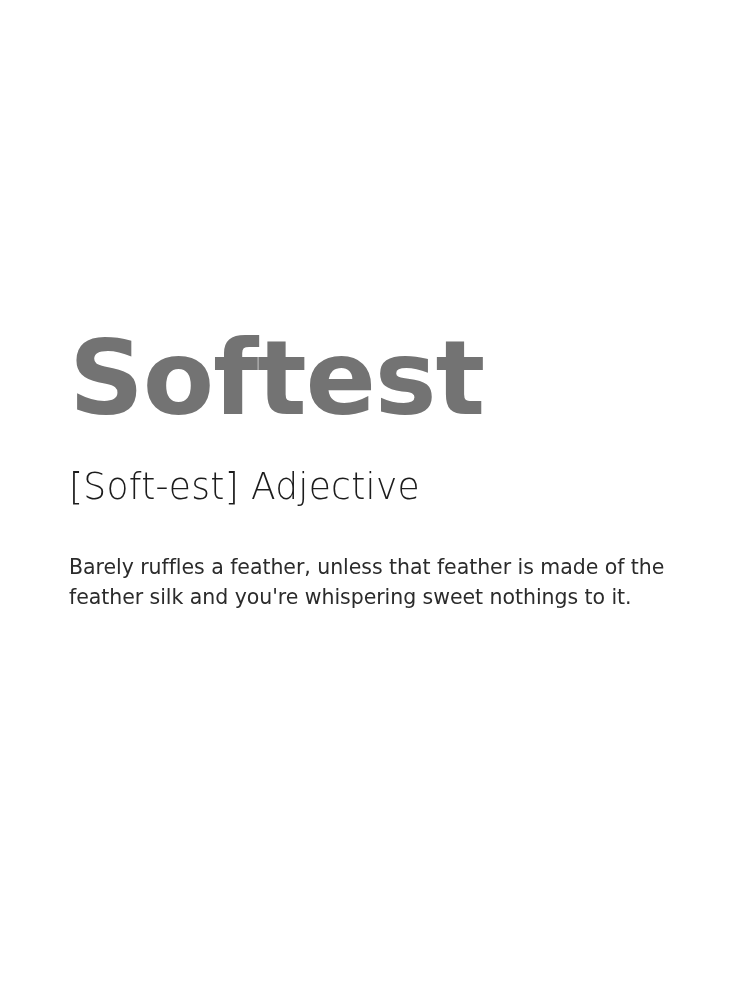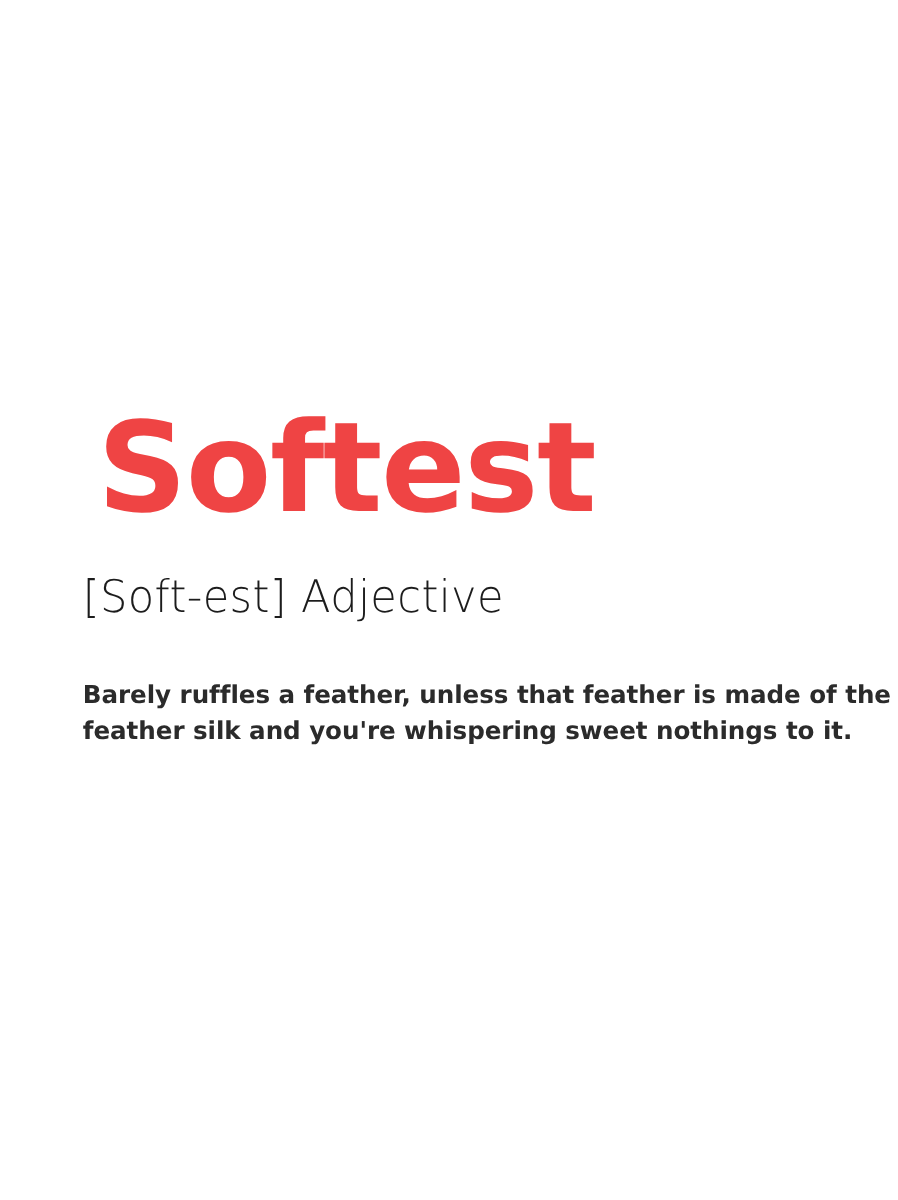--- a/index.html
+++ b/index.html
@@ -32,22 +32,22 @@
     width: 620px;
   }
 
   
   .headword {
     font-family: "DejaVu Sans", "Liberation Sans", sans-serif;
     font-size: 104px;
     font-weight: 700;
     line-height: 1.0;
     letter-spacing: -1.2px;
-    color: #ef4444;
-    margin: 12px;
+    color: #737373;
+    margin: 0;
     padding: 0;
     white-space: nowrap;
     -webkit-font-smoothing: antialiased;
   }
 
   
   .pronunciation {
     font-family: "DejaVu Sans", "Liberation Sans", sans-serif;
     font-size: 36px;
     font-weight: 300;
@@ -80,21 +80,20 @@
     color: #2b2b2b;
     margin: 0;
     padding: 0;
     margin-top: 48px;
     width: 600px;
   }
 
   .definition-text .def-line {
     display: block;
     white-space: nowrap;
-    font-weight: bold;
   }
 </style>
 </head>
 <body>
 
 <div class="poster">
 
   <div class="definition-block">
 
     <h1 class="headword">Softest</h1>

